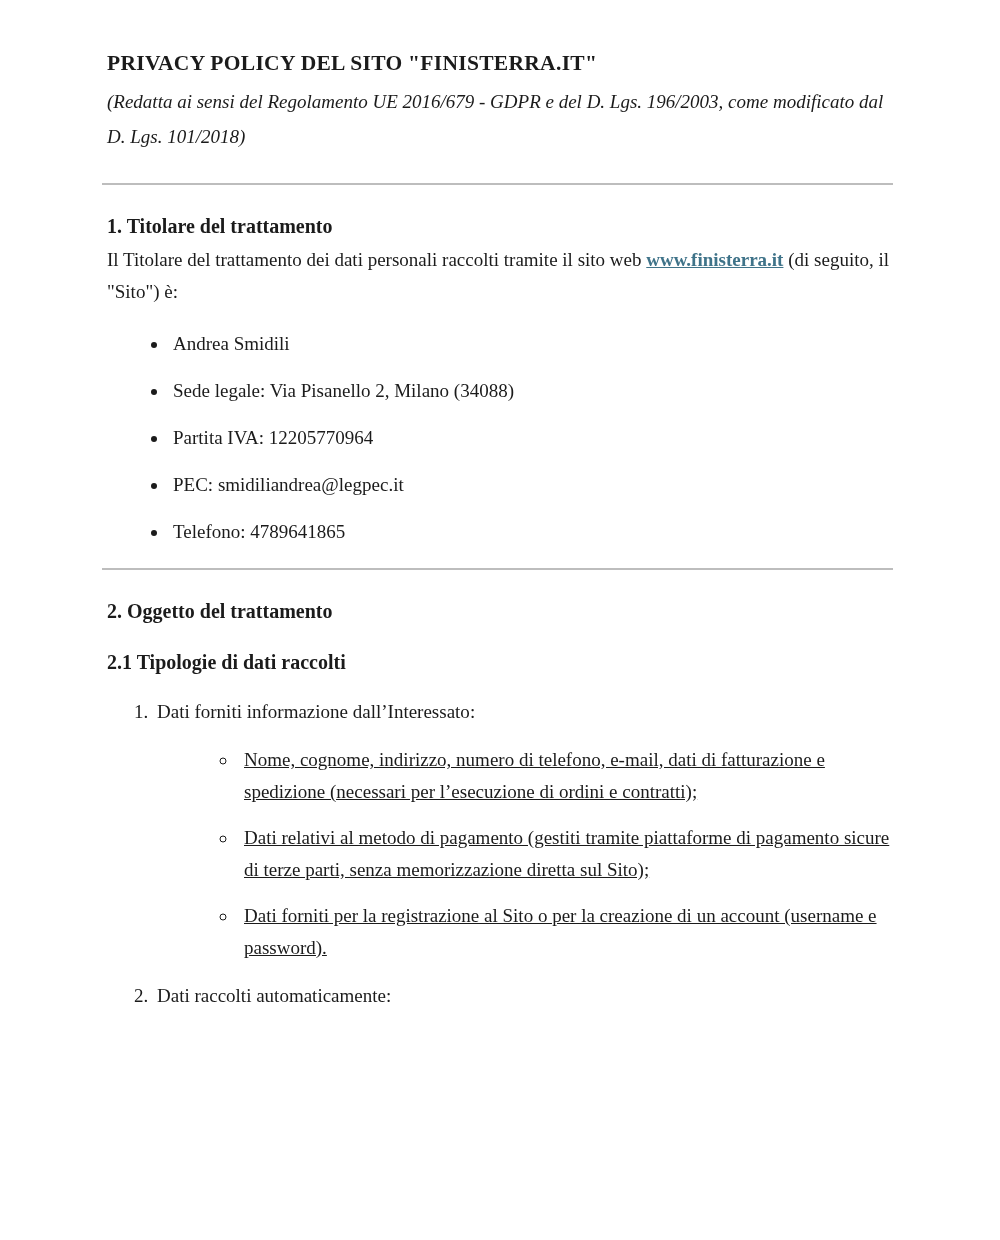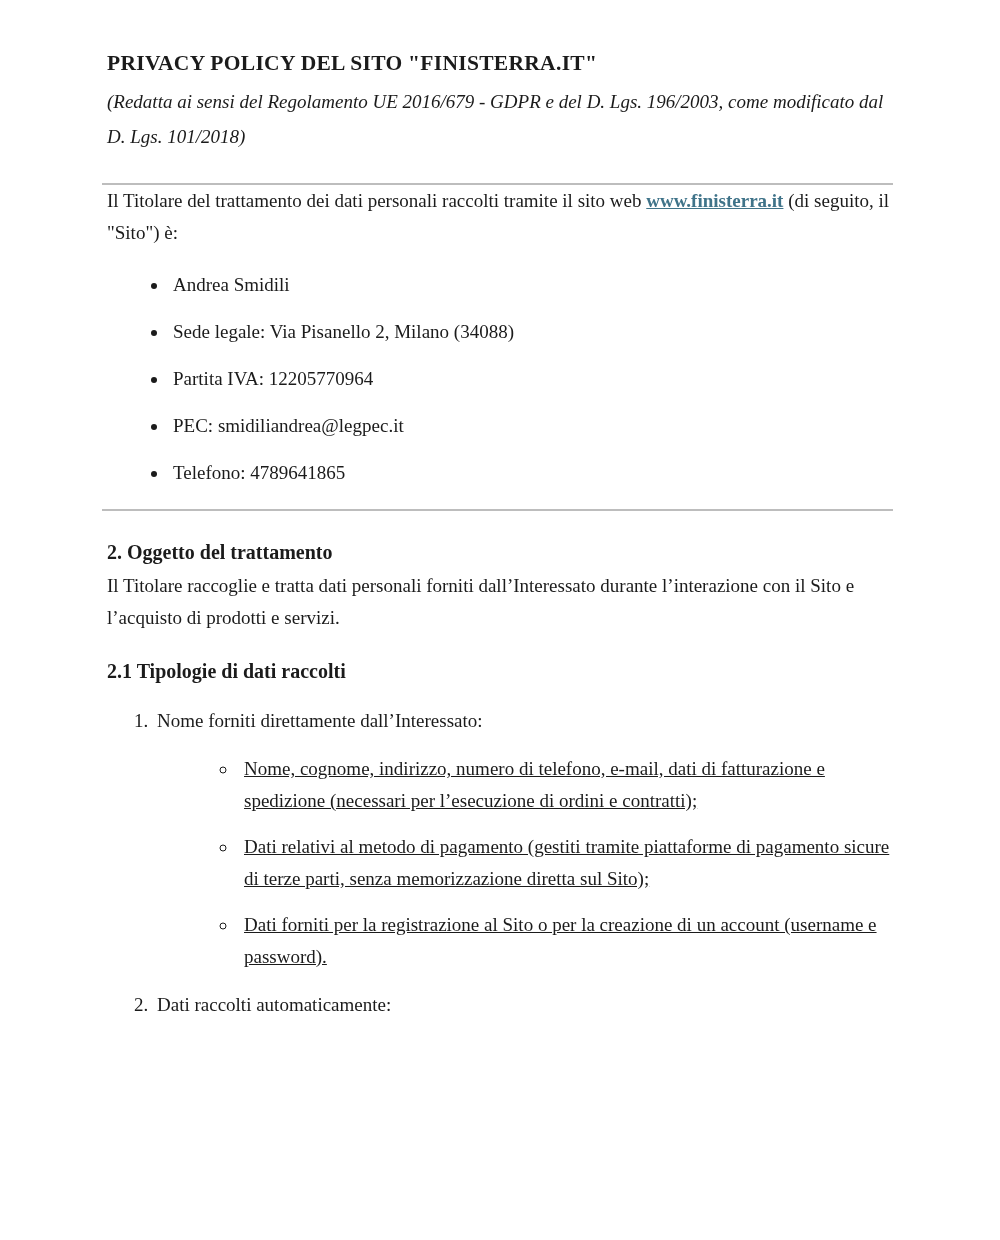--- a/index.html
+++ b/index.html
@@ -106,43 +106,43 @@
 </head>
 <body>
 
 <div class="page">
 
   <h1 class="doc-title">PRIVACY POLICY DEL SITO "FINISTERRA.IT"</h1>
   <p class="doc-subtitle">(Redatta ai sensi del Regolamento UE 2016/679 - GDPR e del D. Lgs. 196/2003, come modificato dal D. Lgs. 101/2018)</p>
 
   <hr class="rule">
 
+  <h2 class="sec-heading">1. Titolare del trattamento</h2>
 
   <p class="body-text"><span>Il Titolare del trattamento dei dati personali raccolti tramite il sito web </span><a class="site-link" id="site-link" style="color: rgb(63, 115, 137);">www.finisterra.it</a><span> (di seguito, il "Sito") è:</span></p>
 
   <ul class="contact-list">
     <li><strong>Andrea Smidili</strong><span></span></li>
     <li><strong>Sede legale</strong><span>: Via Pisanello 2, Milano (34088)</span></li>
     <li><strong>Partita IVA</strong><span>: 12205770964</span></li>
     <li><strong>PEC</strong><span>: smidiliandrea@legpec.it</span></li>
     <li><strong>Telefono</strong><span>: 4789641865</span></li>
   </ul>
 
 
   <hr class="rule rule-2">
 
   <h2 class="sec-heading">2. Oggetto del trattamento</h2>
 
-  <p class="body-text">Il Titolare raccoglie e tratta dati personali forniti dall’Interessato durante l’interazione con il Sito e l’acquisto di prodotti e servizi.</p>
 
   <h3 class="sub-heading">2.1 Tipologie di dati raccolti</h3>
 
   <ol class="data-list">
     <li>
-      <strong>Nome forniti direttamente dall’Interessato</strong><span>:</span>
+      <strong>Dati forniti informazione dall’Interessato</strong><span>:</span>
       <ul class="sub-list">
         <li>Nome, cognome, indirizzo, numero di telefono, e-mail, dati di fatturazione e spedizione (necessari per l’esecuzione di ordini e contratti);</li>
         <li>Dati relativi al metodo di pagamento (gestiti tramite piattaforme di pagamento sicure di terze parti, senza memorizzazione diretta sul Sito);</li>
         <li>Dati forniti per la registrazione al Sito o per la creazione di un account (username e password).</li>
       </ul>
     </li>
     <li>
       <strong>Dati raccolti automaticamente</strong><span>:</span>
     </li>
   </ol>

